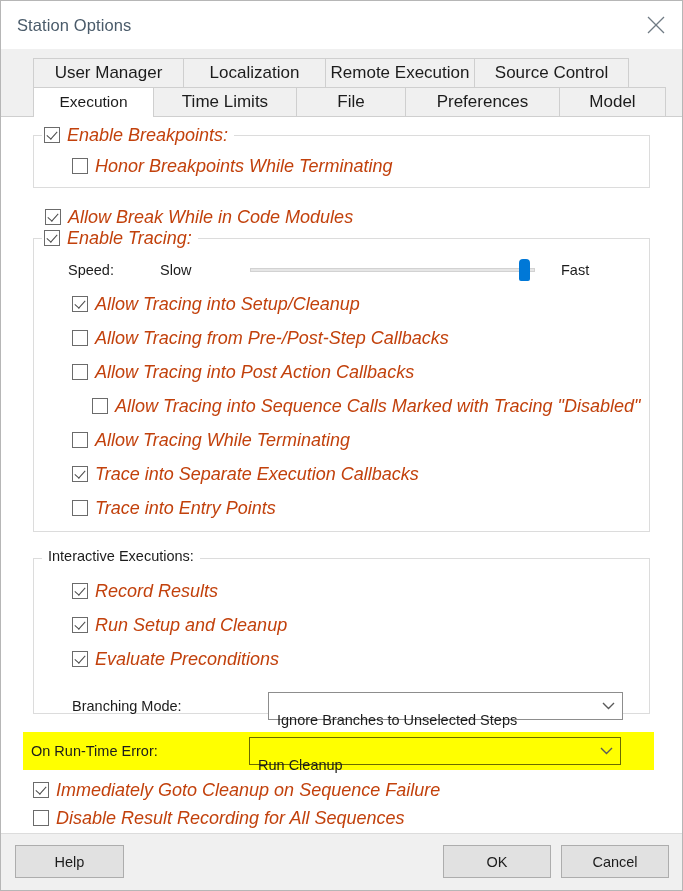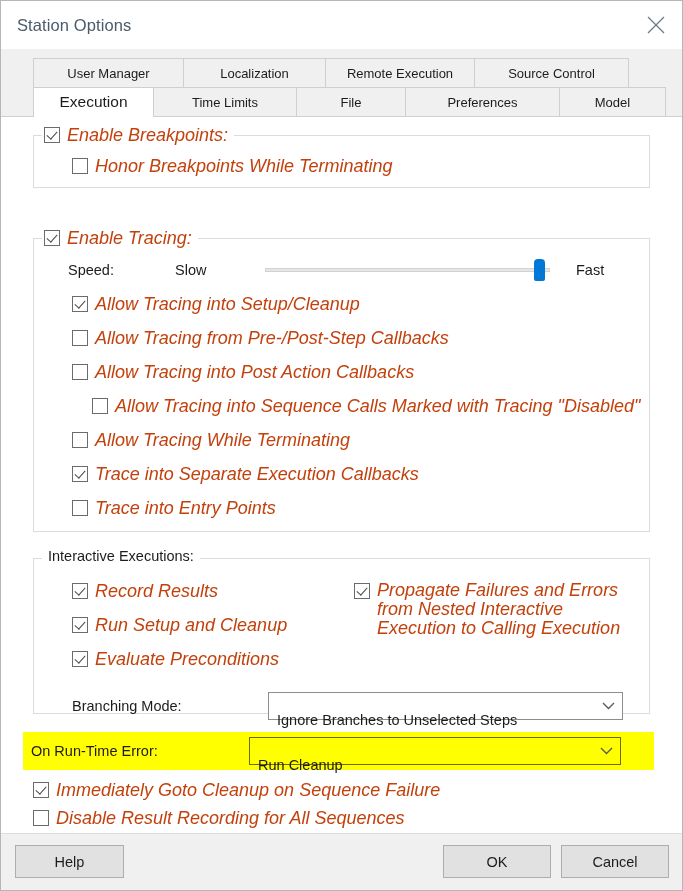--- a/index.html
+++ b/index.html
@@ -56,21 +56,21 @@
     height: 29px;
     position: relative;
   }
   .tabrow.row2 { height: 29px; }
   .tab {
     background: #f0f0f0;
     border: 1px solid #cfcfcf;
     border-bottom: none;
     margin-right: -1px;
     display: flex; align-items: center; justify-content: center;
-    font-size: 13px;
+    font-size: 17px;
     color: #1c1c1c;
     box-sizing: border-box;
     cursor: default;
     position: relative;
     white-space: nowrap;
   }
   .tab.active {
     background: #ffffff;
     border-color: #cfcfcf;
     z-index: 5;
@@ -281,32 +281,38 @@
         </div>
       </div>
       <div class="row" style="left:38px; top:20px;">
         <div class="cb">
           <span class="box"></span>
           <span class="lbl">Honor Breakpoints While Terminating</span>
         </div>
       </div>
     </div>
 
+    <div class="row" style="left:44px; top:90px;">
+      <div class="cb">
+        <span class="box checked"></span>
+        <span class="lbl">Allow Break While in Code Modules</span>
+      </div>
+    </div>
 
     <div class="group" style="left:32px; top:121px; width:617px; height:294px;">
       <div class="legend">
         <div class="cb">
           <span class="box checked"></span>
           <span class="lbl">Enable Tracing:</span>
         </div>
       </div>
 
       <div class="row" style="left:34px; top:20px;">
         <span class="txt" style="width:92px;">Speed:</span>
-        <span class="txt" style="width:90px;margin-left:15px;">Slow</span>
+        <span class="txt" style="width:90px;">Slow</span>
         <span class="slider-wrap" style="width:295px;">
           <span class="slider-track" style="width:285px;"></span>
           <span class="slider-thumb" id="speed-thumb" style="left: 268.6px;"></span>
         </span>
         <span class="txt" style="margin-left:16px;text-align:right;">Fast</span>
       </div>
 
       <div class="row" style="left:38px; top:55px;">
         <div class="cb">
             <span class="box checked"></span>
@@ -368,26 +374,20 @@
           <span class="lbl">Run Setup and Cleanup</span>
           </div>
       </div>
       <div class="row" style="left:38px; top:90px;">
         <div class="cb">
             <span class="box checked"></span>
           <span class="lbl">Evaluate Preconditions</span>
           </div>
       </div>
 
-      <div class="row" style="left:320px; top:22px; width:290px; align-items:flex-start;">
-        <div class="cb multiline">
-          <span class="box checked"></span>
-          <span class="lbl" style="line-height:19px;">Propagate Failures and Errors from Nested Interactive Execution to Calling Execution</span>
-        </div>
-      </div>
 
       <div class="row" style="left:38px; top:133px; width:560px;">
         <span class="txt" style="width:196px;">Branching Mode:</span>
         <span class="combo" style="width:355px;">
           <span class="val">Ignore Branches to Unselected Steps</span>
           <span class="arrow">
             <svg width="13" height="8" viewBox="0 0 13 8">
               <polyline points="1,1 6.5,6.5 12,1" fill="none" stroke="#5a5a5a" stroke-width="1.4"></polyline>
             </svg>
           </span>

